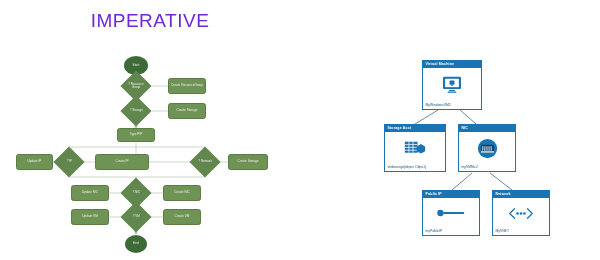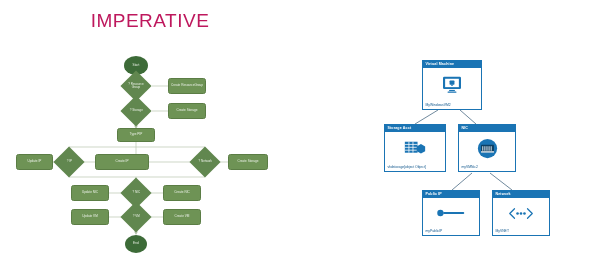--- a/index.html
+++ b/index.html
@@ -17,21 +17,21 @@
     color: #1a1a1a;
   }
 
   
   .panel-title {
     position: absolute;
     top: 10px;
     font-size: 19px;
     letter-spacing: 0.5px;
     font-weight: 400;
-    color: #be185d;
+    color: #6d28d9;
     text-align: center;
     white-space: nowrap;
   }
   #imperative-title { left: 0; width: 300px; }
 
   
   .panel { position: absolute; top: 0; height: 260px; }
   #imperative-panel { left: 0;   width: 300px; }
   #declarative-panel { left: 300px; width: 300px; }
 

